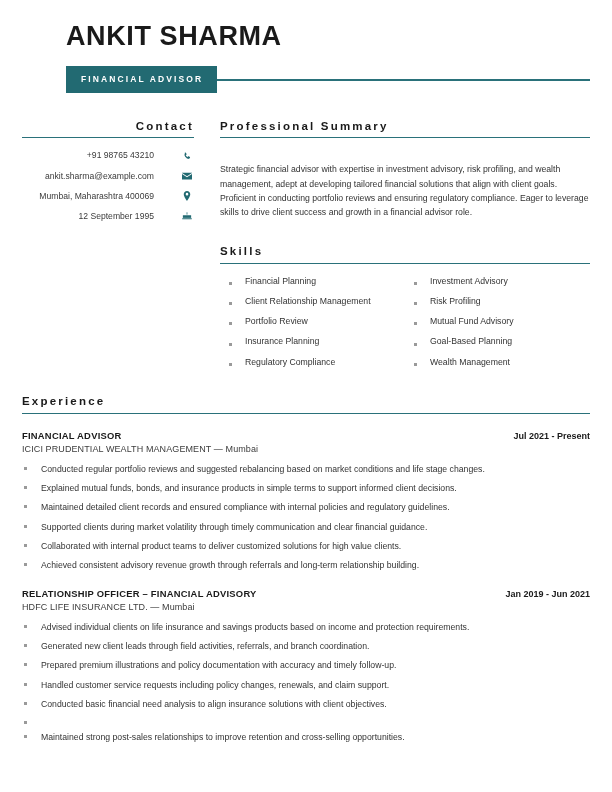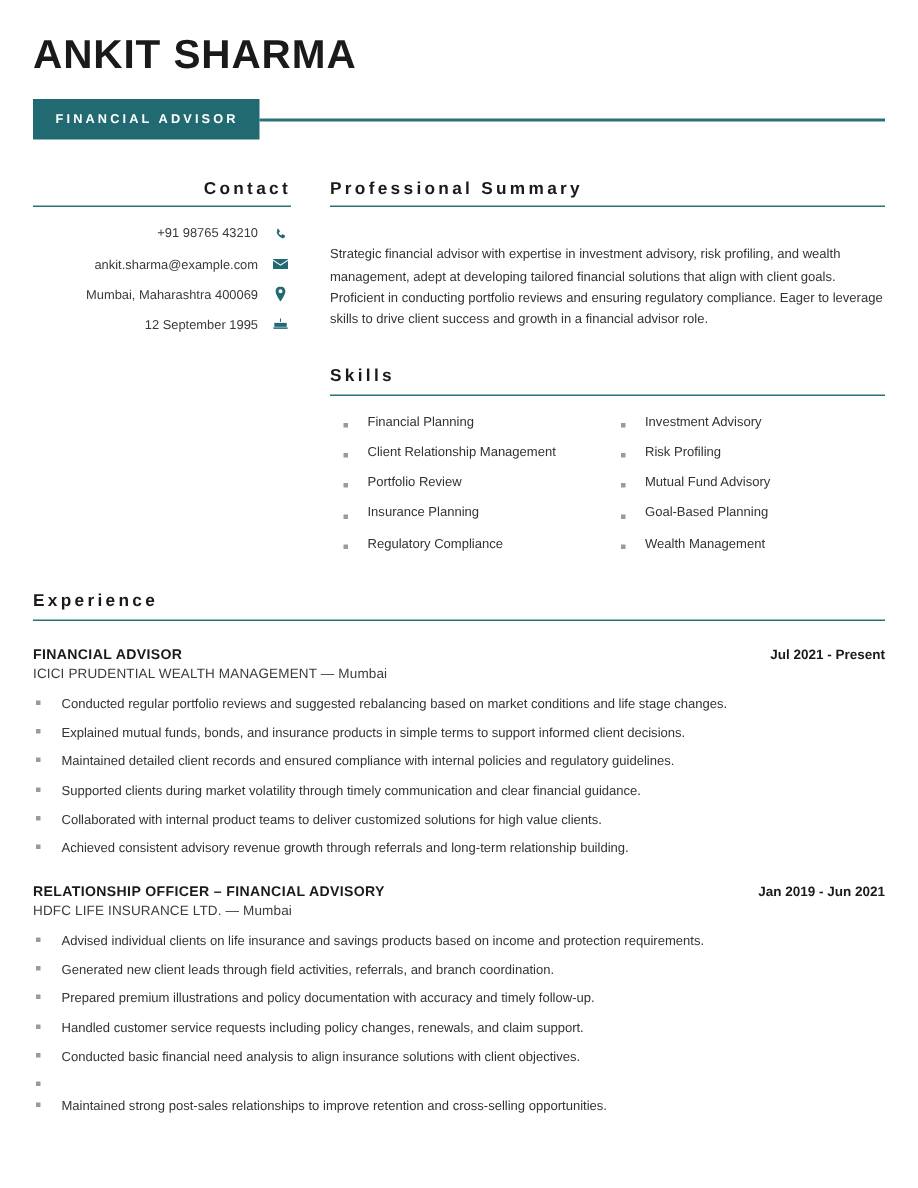--- a/index.html
+++ b/index.html
@@ -19,20 +19,21 @@
     width: 612px;
     height: 792px;
     position: relative;
     box-sizing: border-box;
     padding: 0 22px;
   }
 
   
   .header {
     padding-top: 22px;
+    margin-left: 44px;
   }
   .name {
     font-size: 27px;
     font-weight: bold;
     letter-spacing: 0.6px;
     color: #1a1a1a;
     line-height: 1.05;
     margin: 0;
     white-space: nowrap;
   }
@@ -88,20 +89,21 @@
 
   
   .contact-list {
     margin-top: 12px;
   }
   .contact-row {
     display: flex;
     align-items: center;
     justify-content: flex-end;
     margin-bottom: 9px;
+    gap: 18px;
   }
   .contact-text {
     font-size: 8.6px;
     color: #3a3a3a;
     text-align: right;
     line-height: 1.3;
   }
   .contact-icon {
     width: 14px;
     flex: 0 0 14px;

